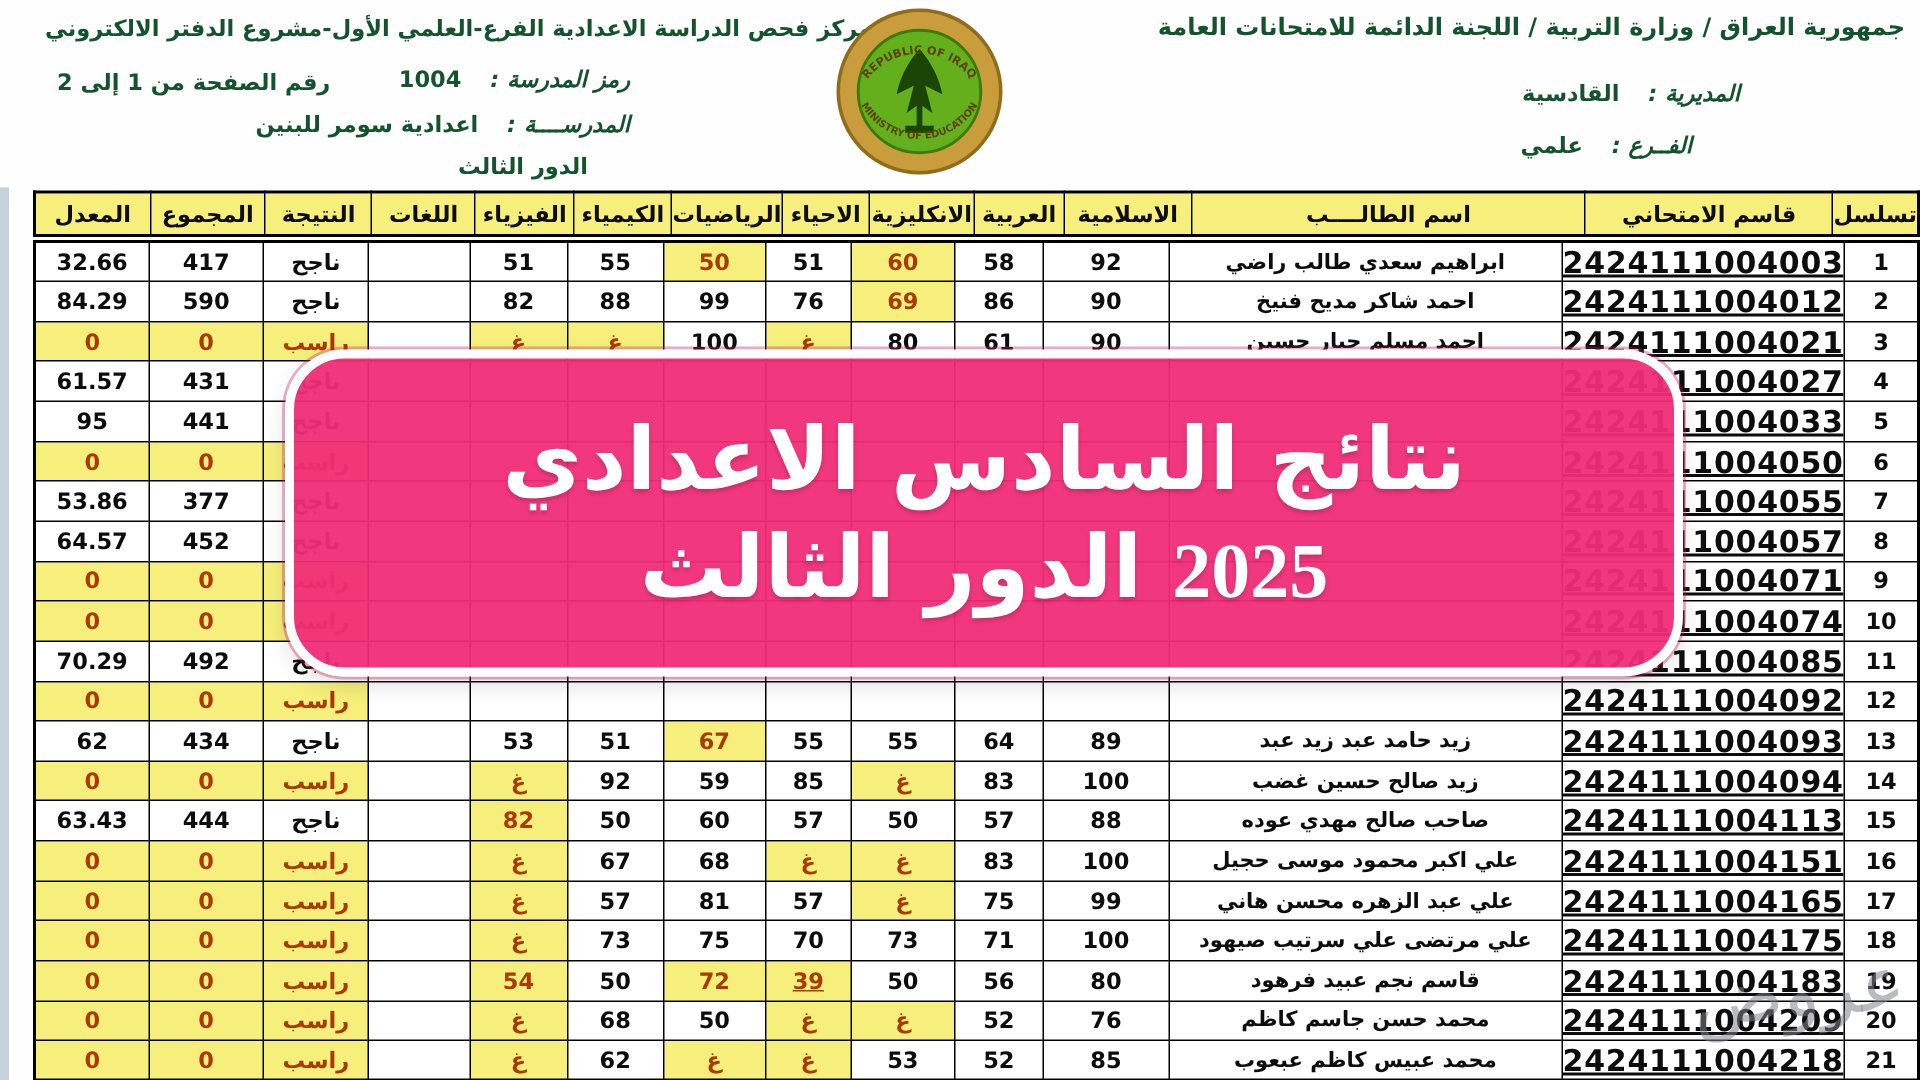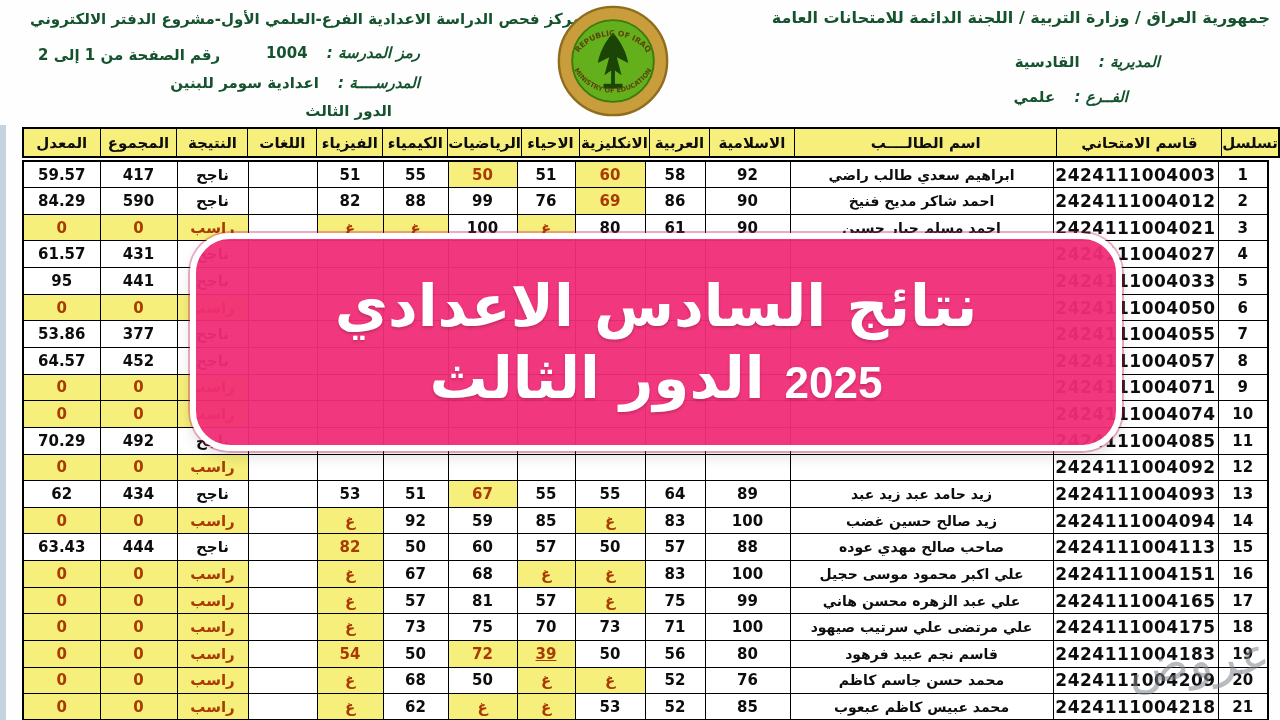--- a/index.html
+++ b/index.html
@@ -27,34 +27,34 @@
   table{border-collapse:collapse;table-layout:fixed;}
   .grid{border:2px solid #000;}
   .grid td,.grid th{border:1.5px solid #000;text-align:center;vertical-align:middle;
       font-weight:bold;font-size:15px;color:#0d0d0d;background:#fff;
       overflow:hidden;white-space:nowrap;padding:0;}
   #head-table{top:127px;left:22px;}
   #head-table th{background:#f6ef7b;height:27px;font-size:15px;}
   #body-table{top:160px;left:22px;}
   #body-table tr{height:26.65px;}
   td[data-field="name"]{font-size:14px;margin-top:18px;}
-  td[data-field="exam_no"]{font-size:17px;letter-spacing:.5px;}
+  td[data-field="exam_no"]{font-size:20px;letter-spacing:.5px;text-decoration:underline;}
   .hl{background:#f6ef7b !important;color:#a93a00 !important;}
   .ul{text-decoration:underline;}
 
   
   .banner{top:233px;left:190px;width:932px;height:218px;z-index:5;
       background:rgba(240,44,118,.95);border:6px solid #fff;border-radius:40px;
       box-sizing:border-box;display:flex;flex-direction:column;align-items:center;
       justify-content:center;gap:14px;box-shadow:0 0 0 2px rgba(200,25,95,.35),0 6px 14px rgba(0,0,0,.12);}
   .banner-l1{color:#fff;font-size:58px;font-weight:bold;line-height:1;
       text-shadow:0 2px 3px rgba(0,0,0,.18);}
   .banner-l2{display:flex;direction:rtl;align-items:baseline;gap:20px;color:#fff;
       text-shadow:0 2px 3px rgba(0,0,0,.18);}
-  .banner-year{font-family:Liberation Sans, sans-serif;font-size:44px;
+  .banner-year{font-family:Liberation Serif, serif;font-size:52px;
       font-weight:bold;line-height:1;}
   .banner-l2-text{font-size:58px;font-weight:bold;line-height:1;}
 
   
   .edge{top:125px;left:0;width:6px;height:595px;background:#c6d2dd;z-index:8;}
   .watermark{top:632px;left:1128px;z-index:6;font-size:50px;color:rgba(125,131,138,.55);
       transform:rotate(-5deg);font-weight:normal;}
 </style>
 </head>
 <body>
@@ -165,21 +165,21 @@
       <td data-field="islamic">92</td>
       <td data-field="arabic">58</td>
       <td data-field="english" class="hl">60</td>
       <td data-field="biology">51</td>
       <td data-field="math" class="hl">50</td>
       <td data-field="chemistry">55</td>
       <td data-field="physics">51</td>
       <td data-field="languages"></td>
       <td data-field="result">ناجح</td>
       <td data-field="total">417</td>
-      <td data-field="average">59.57</td>
+      <td data-field="average">32.66</td>
     </tr>
         <tr>
       <td data-field="serial">2</td>
       <td data-field="exam_no">2424111004012</td>
       <td data-field="name">احمد شاكر مديح فنيخ</td>
       <td data-field="islamic">90</td>
       <td data-field="arabic">86</td>
       <td data-field="english" class="hl">69</td>
       <td data-field="biology">76</td>
       <td data-field="math">99</td>

